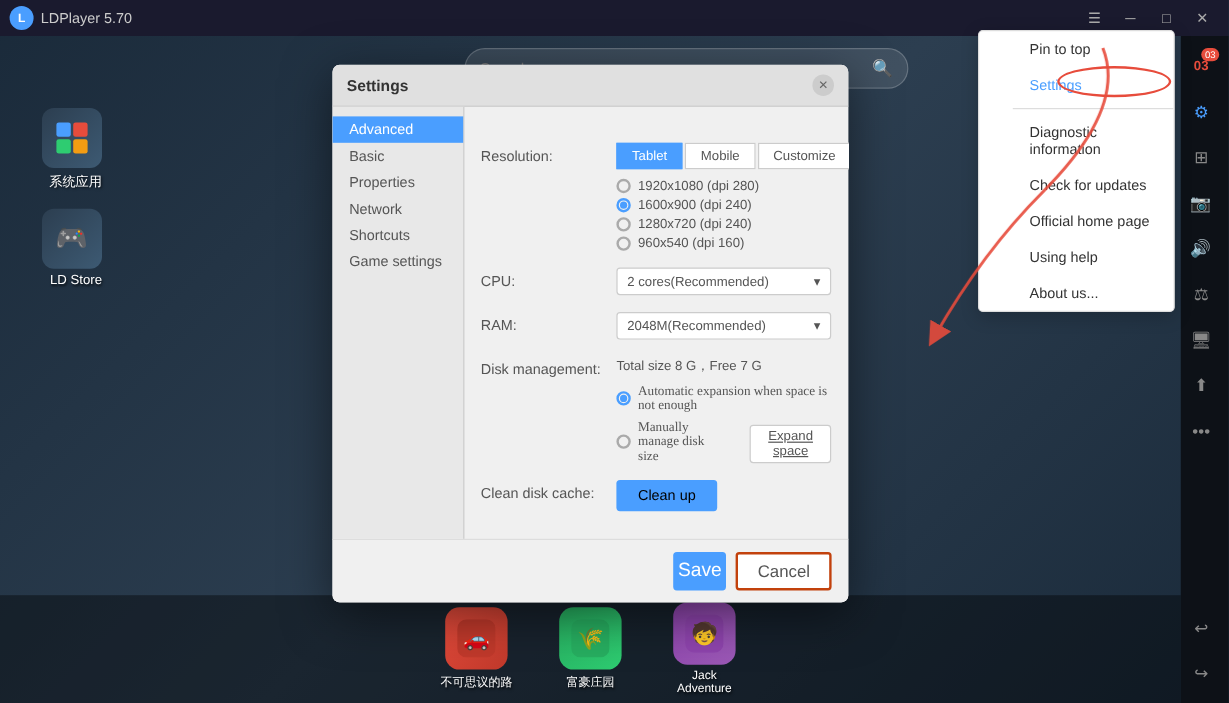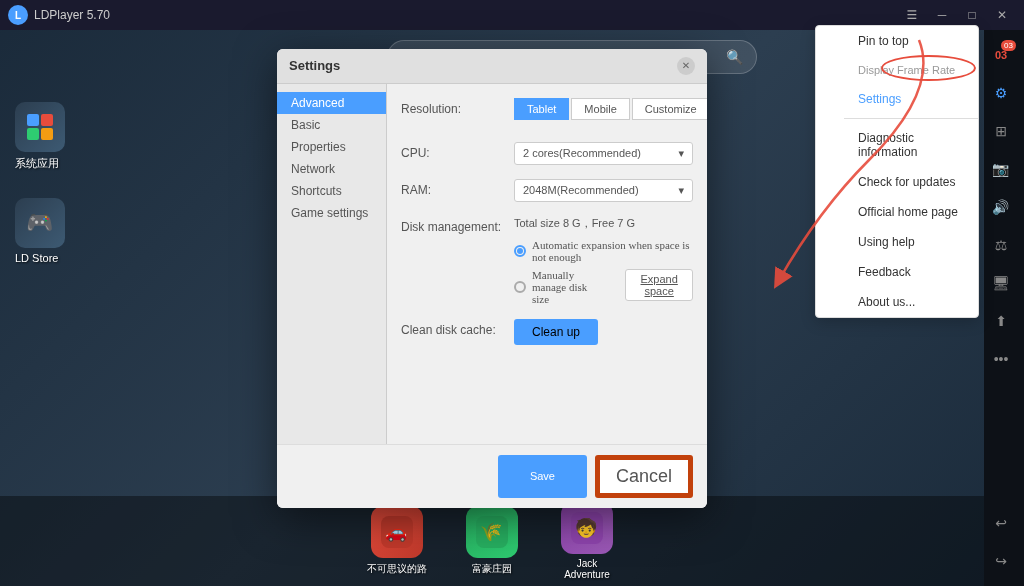--- a/index.html
+++ b/index.html
@@ -146,24 +146,23 @@
       position: absolute;
       top: 60px;
       left: 15px;
       display: flex;
       flex-direction: column;
       gap: 15px;
     }
     .desktop-icon {
       display: flex;
       flex-direction: column;
-      align-items: flex-start;
+      align-items: flex-end;
       width: 70px;
       cursor: pointer;
-      margin-top: 12px;
     }
     .icon-img {
       width: 50px;
       height: 50px;
       border-radius: 10px;
       display: flex;
       align-items: center;
       justify-content: center;
       font-size: 22px;
       margin-bottom: 4px;
@@ -281,20 +280,21 @@
       cursor: pointer;
     }
     .modal-nav-item.active {
       background: #4a9eff;
       color: white;
     }
     .modal-content {
       flex: 1;
       padding: 14px;
       overflow-y: auto;
+      margin-top: 16px;
     }
 
     
     .setting-row {
       display: flex;
       align-items: flex-start;
       margin-bottom: 14px;
       gap: 8px;
     }
     .setting-label {
@@ -379,21 +379,21 @@
       display: flex;
       align-items: center;
       gap: 6px;
       font-size: 11px;
       color: #555;
       margin-bottom: 6px;
       font-family: Liberation Serif, serif;
     }
     .disk-row {
       display: flex;
-      align-items: flex-start;
+      align-items: flex-end;
       gap: 21px;
     }
     .expand-btn {
       background: white;
       border: 1px solid #ccc;
       border-radius: 3px;
       padding: 3px 10px;
       font-size: 11px;
       color: #555;
       cursor: pointer;
@@ -418,31 +418,31 @@
       justify-content: flex-end;
       gap: 8px;
       background: #f0f0f0;
       border-top: 1px solid #ddd;
     }
     .btn-save {
       background: #4a9eff;
       color: white;
       border: none;
       border-radius: 3px;
-      padding: 6px 32px;
-      font-size: 11px;
+      padding: 6px 4px;
+      font-size: 16px;
       cursor: pointer;
     }
     .btn-cancel {
       background: white;
       color: #555;
-      border: 5px solid #c2410c;
+      border: 2px solid #c2410c;
       border-radius: 3px;
       padding: 6px 16px;
-      font-size: 18px;
+      font-size: 14px;
       cursor: pointer;
     }
 
     
     .context-menu {
       position: absolute;
       top: 25px;
       right: 45px;
       width: 164px;
       background: white;
@@ -603,20 +603,38 @@
         <div class="modal-content">
 
           <div class="setting-row">
             <span class="setting-label">Resolution:</span>
             <div class="setting-control">
               <div class="res-tabs">
                 <button class="res-tab active">Tablet</button>
                 <button class="res-tab">Mobile</button>
                 <button class="res-tab">Customize</button>
               </div>
+              <div class="res-options">
+                <div class="res-option">
+                  <div class="radio-btn"></div>
+                  <span>1920x1080 (dpi 280)</span>
+                </div>
+                <div class="res-option">
+                  <div class="radio-btn selected"></div>
+                  <span>1600x900  (dpi 240)</span>
+                </div>
+                <div class="res-option">
+                  <div class="radio-btn"></div>
+                  <span>1280x720  (dpi 240)</span>
+                </div>
+                <div class="res-option">
+                  <div class="radio-btn"></div>
+                  <span>960x540   (dpi 160)</span>
+                </div>
+              </div>
             </div>
           </div>
 
           <div class="setting-row">
             <span class="setting-label">CPU:</span>
             <div class="setting-control">
               <div class="select-dropdown">
                 <span>2 cores(Recommended)</span>
                 <span>▾</span>
               </div>
@@ -661,28 +679,26 @@
       </div>
       <div class="modal-footer">
         <button class="btn-save">Save</button>
         <button class="btn-cancel">Cancel</button>
       </div>
     </div>
   </div>
 
   <div class="context-menu">
     <div class="context-item">Pin to top</div>
-    <div class="context-item" style="color:#999; font-size:11px;">Display Frame Rate</div>
     <div class="context-item highlighted">Settings</div>
     <div class="divider-line"></div>
     <div class="context-item">Diagnostic information</div>
     <div class="context-item">Check for updates</div>
     <div class="context-item">Official home page</div>
     <div class="context-item">Using help</div>
-    <div class="context-item">Feedback</div>
     <div class="context-item">About us...</div>
   </div>
 
   <div class="red-circle red-circle-settings"></div>
 
   <svg class="arrow-svg" width="400" height="300" style="top:30px; right:35px; position:absolute; pointer-events:none; z-index:300;">
     <defs>
       <marker id="arrowhead" markerWidth="8" markerHeight="8" refX="4" refY="4" orient="auto">
         <path d="M0,0 L8,4 L0,8 Z" fill="#e74c3c"></path>
       </marker>

